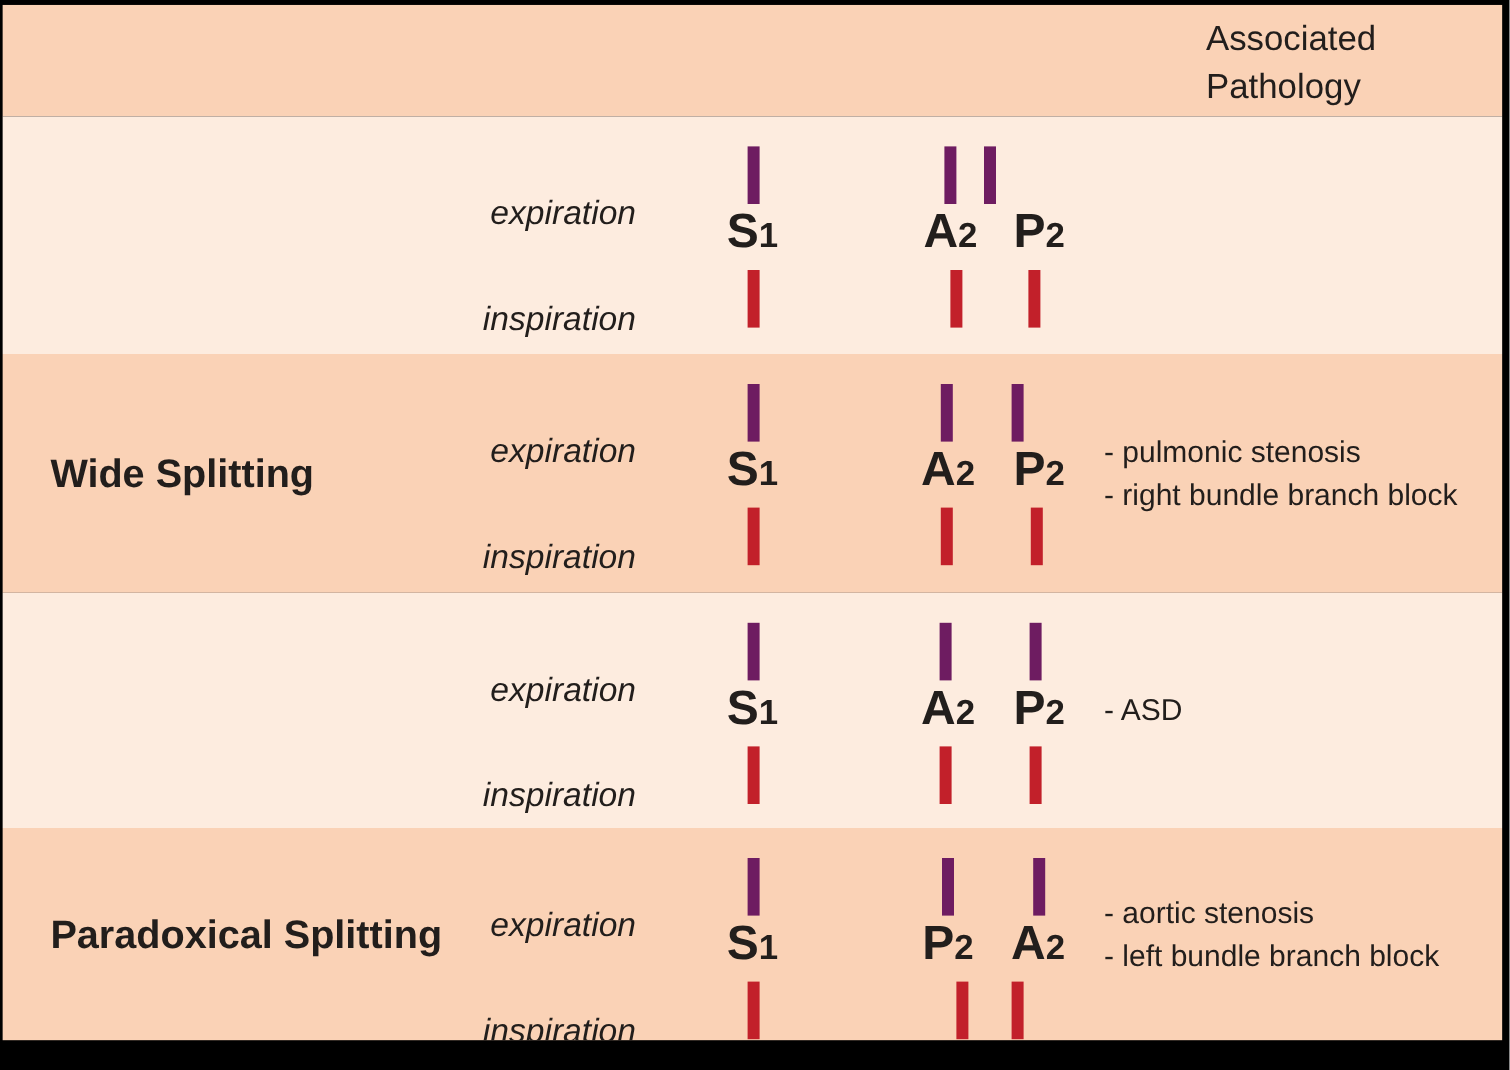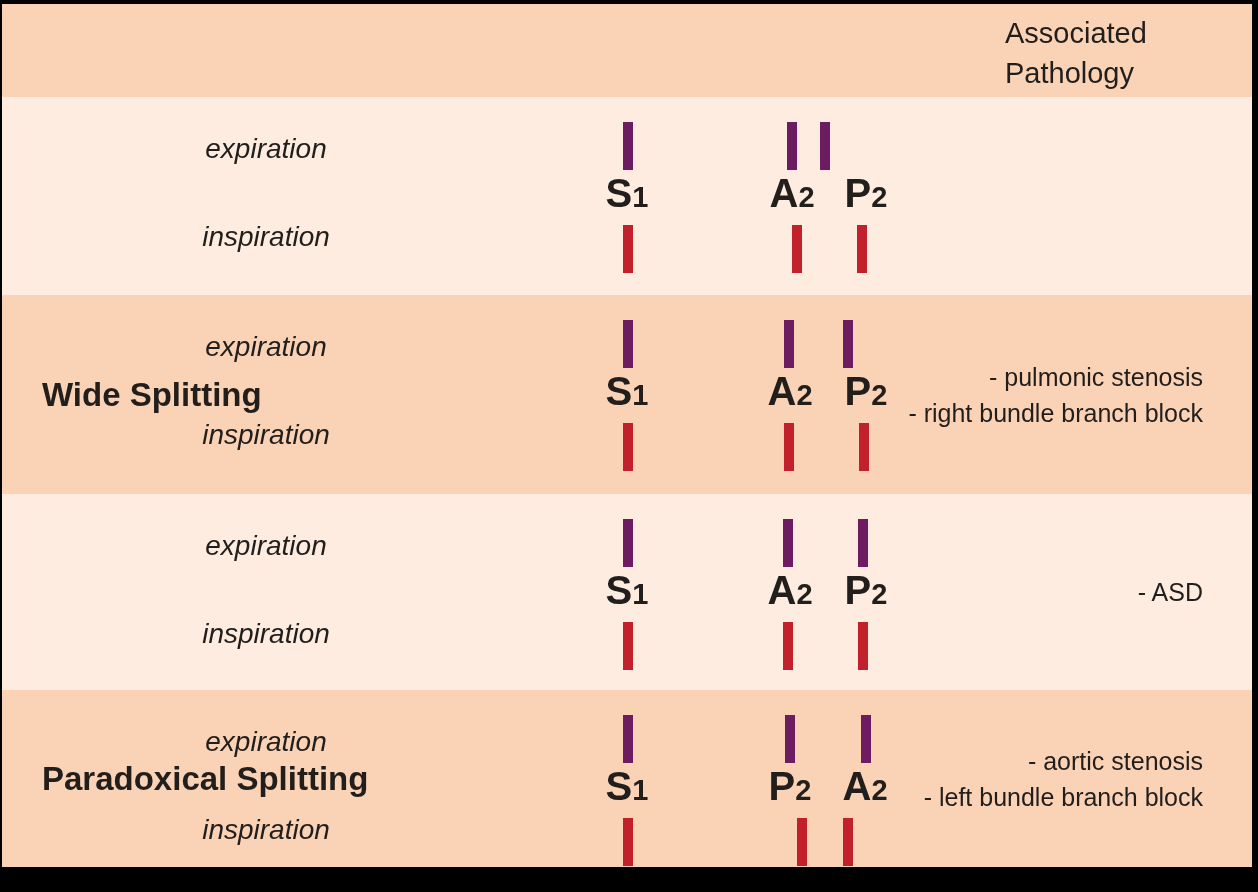--- a/index.html
+++ b/index.html
@@ -34,40 +34,41 @@
   .row:nth-child(4){flex:1 1 auto;}
   .row.dark{background:var(--row-dark,#fad2b6);}
   .row.light{background:var(--row-light,#fdecdf);}
   .pattern-name{
     position:absolute;left:40px;top:0;bottom:0;
     display:flex;align-items:center;
     font-weight:bold;font-size:33px;white-space:nowrap;
   }
   .breath{
     position:absolute;left:0;width:528px;
-    text-align:center;font-style:italic;font-size:28px;line-height:32px;
+    text-align:right;font-style:italic;font-size:28px;line-height:32px;
     white-space:nowrap;
+    margin-top:29px;
   }
   .breath.exp{top:36px;}
   .breath.insp{top:124px;}
   .timeline{position:absolute;left:0;top:0;right:0;bottom:0;border-radius:26px;}
   .mark{position:absolute;width:10px;height:48px;}
   .mark.exp{top:25px;background:var(--exp,#6e1c61);}
   .mark.insp{top:128px;background:var(--insp,#c2202a);}
   .sound-label{
     position:absolute;top:75px;
     transform:translateX(-50%);
     font-weight:bold;white-space:nowrap;line-height:42px;
   }
   .sound-label .letter{font-size:40px;}
   .sound-label .sub{font-size:29px;}
   .pathology{
-    position:absolute;left:876px;top:0;bottom:0;width:325px;
+    position:absolute;left:918px;top:0;bottom:0;width:325px;
     display:flex;flex-direction:column;justify-content:center;
-    font-size:25px;line-height:36px;white-space:nowrap;text-align:right;
+    font-size:25px;line-height:36px;white-space:nowrap;
   }
   .notch{position:absolute;top:0;width:16px;height:9px;background:#000;}
   .notch.n1{left:575px;}
   .notch.n2{left:725px;}
 </style>
 </head>
 <body>
 
 <div class="frame">
   <div class="notch n1"></div>

